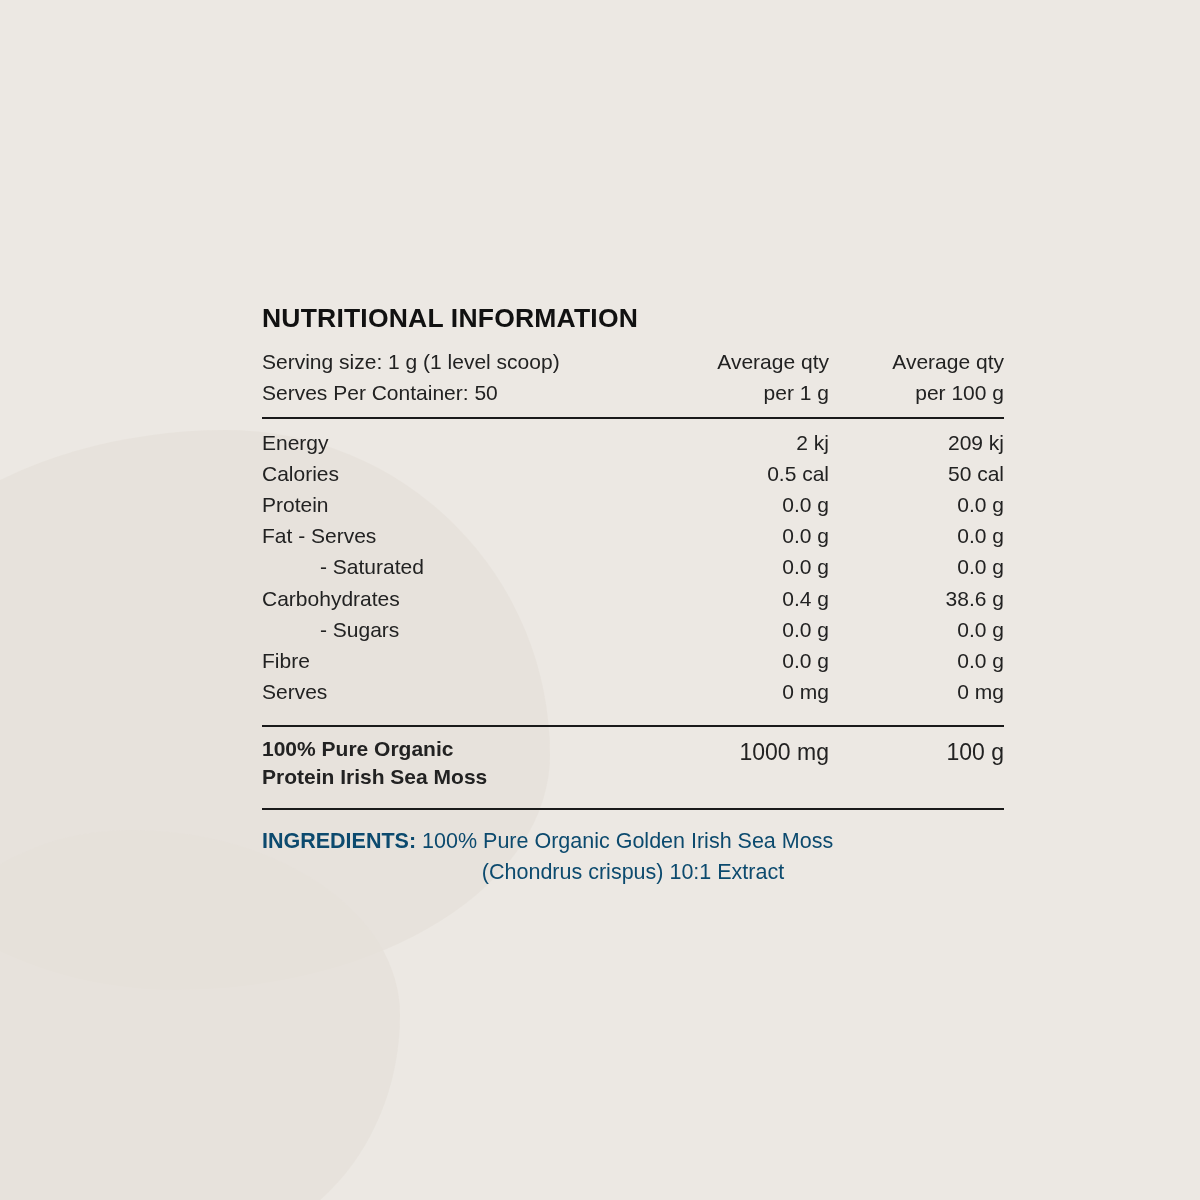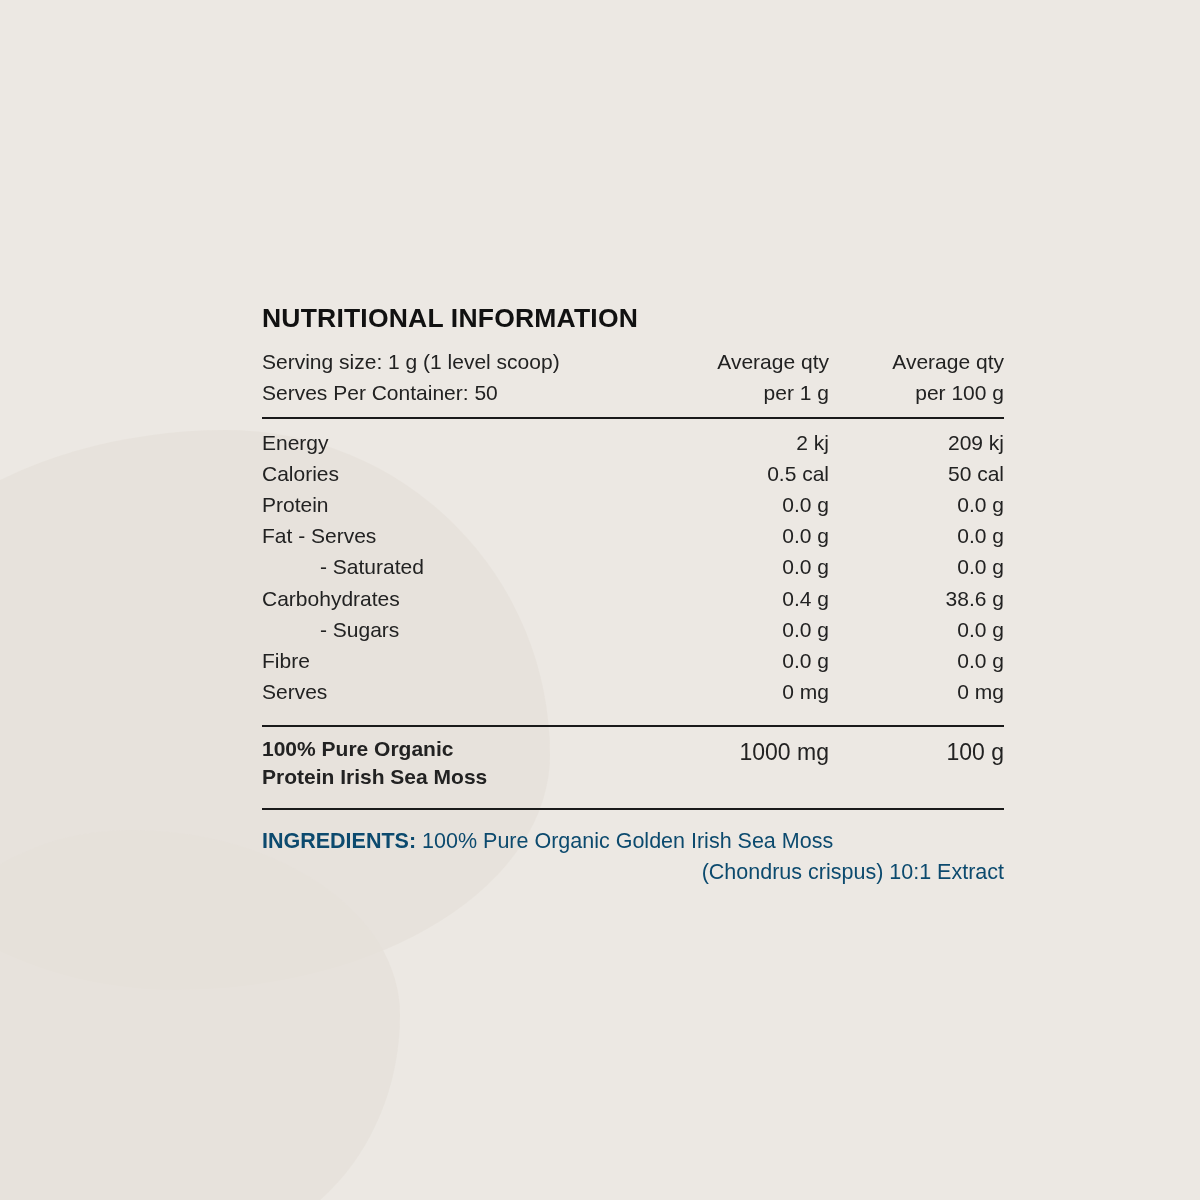--- a/index.html
+++ b/index.html
@@ -97,21 +97,21 @@
 
   .ingredients {
     margin-top: 16px;
     font-size: 21.5px;
     line-height: 1.45;
     color: #0c4a6e;
     text-align: justify;
     text-justify: inter-word;
   }
   .ingredients b { font-weight: bold; }
-  .ingredients .tail { text-align: right; }
+  .ingredients .tail { text-align: center; }
 </style>
 </head>
 <body>
 
 <div class="blob blob-a"></div>
 <div class="blob blob-b"></div>
 
 <div class="panel">
 
   <h1 class="title">NUTRITIONAL INFORMATION</h1>

